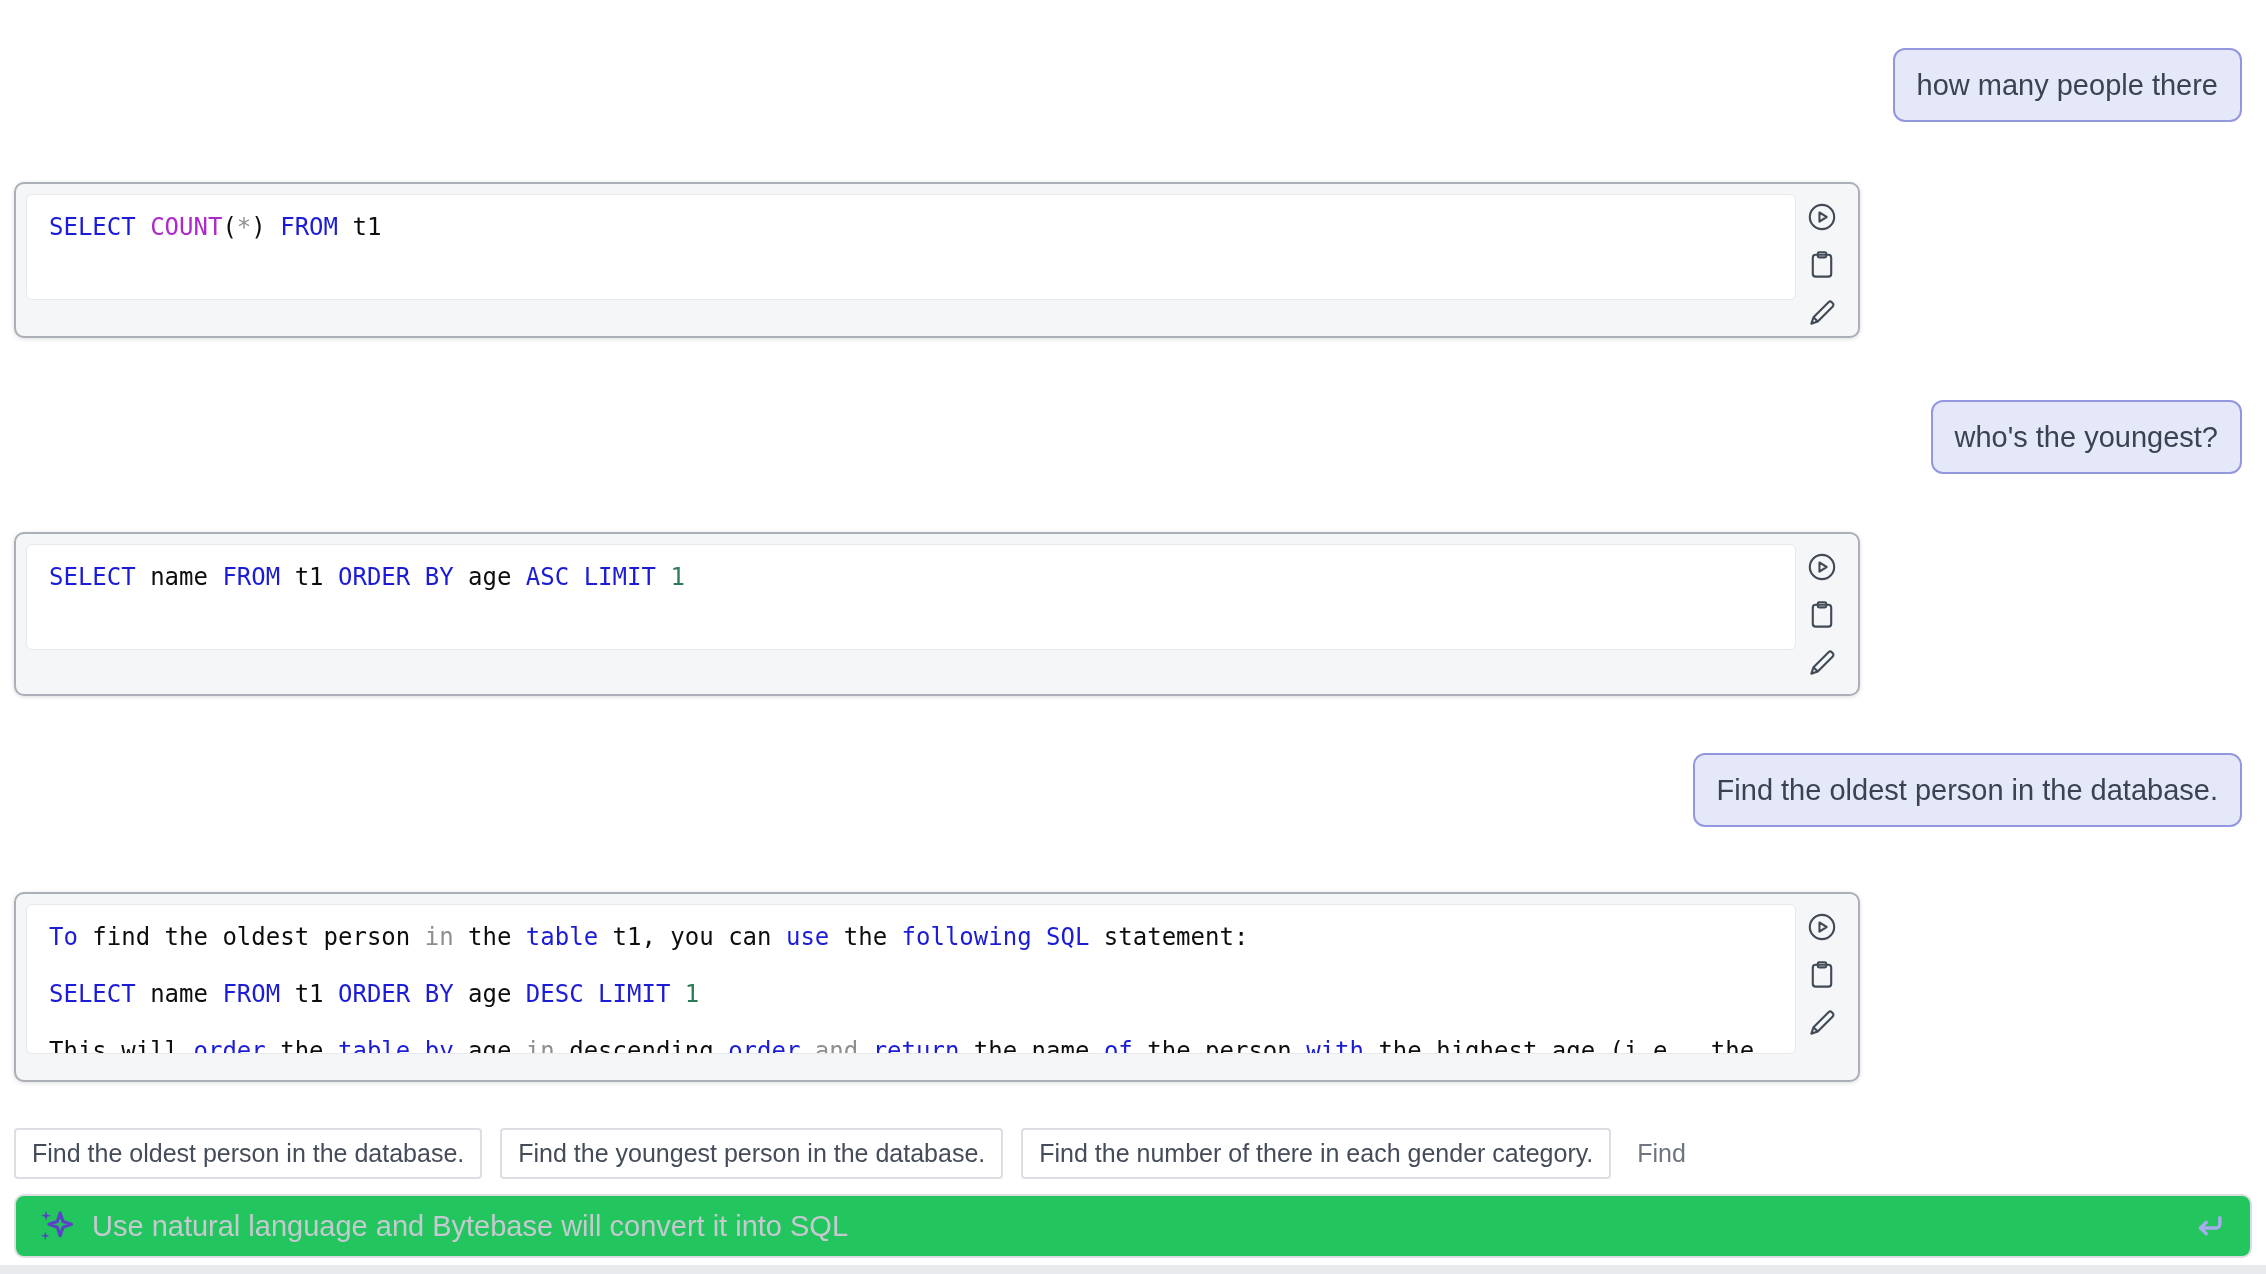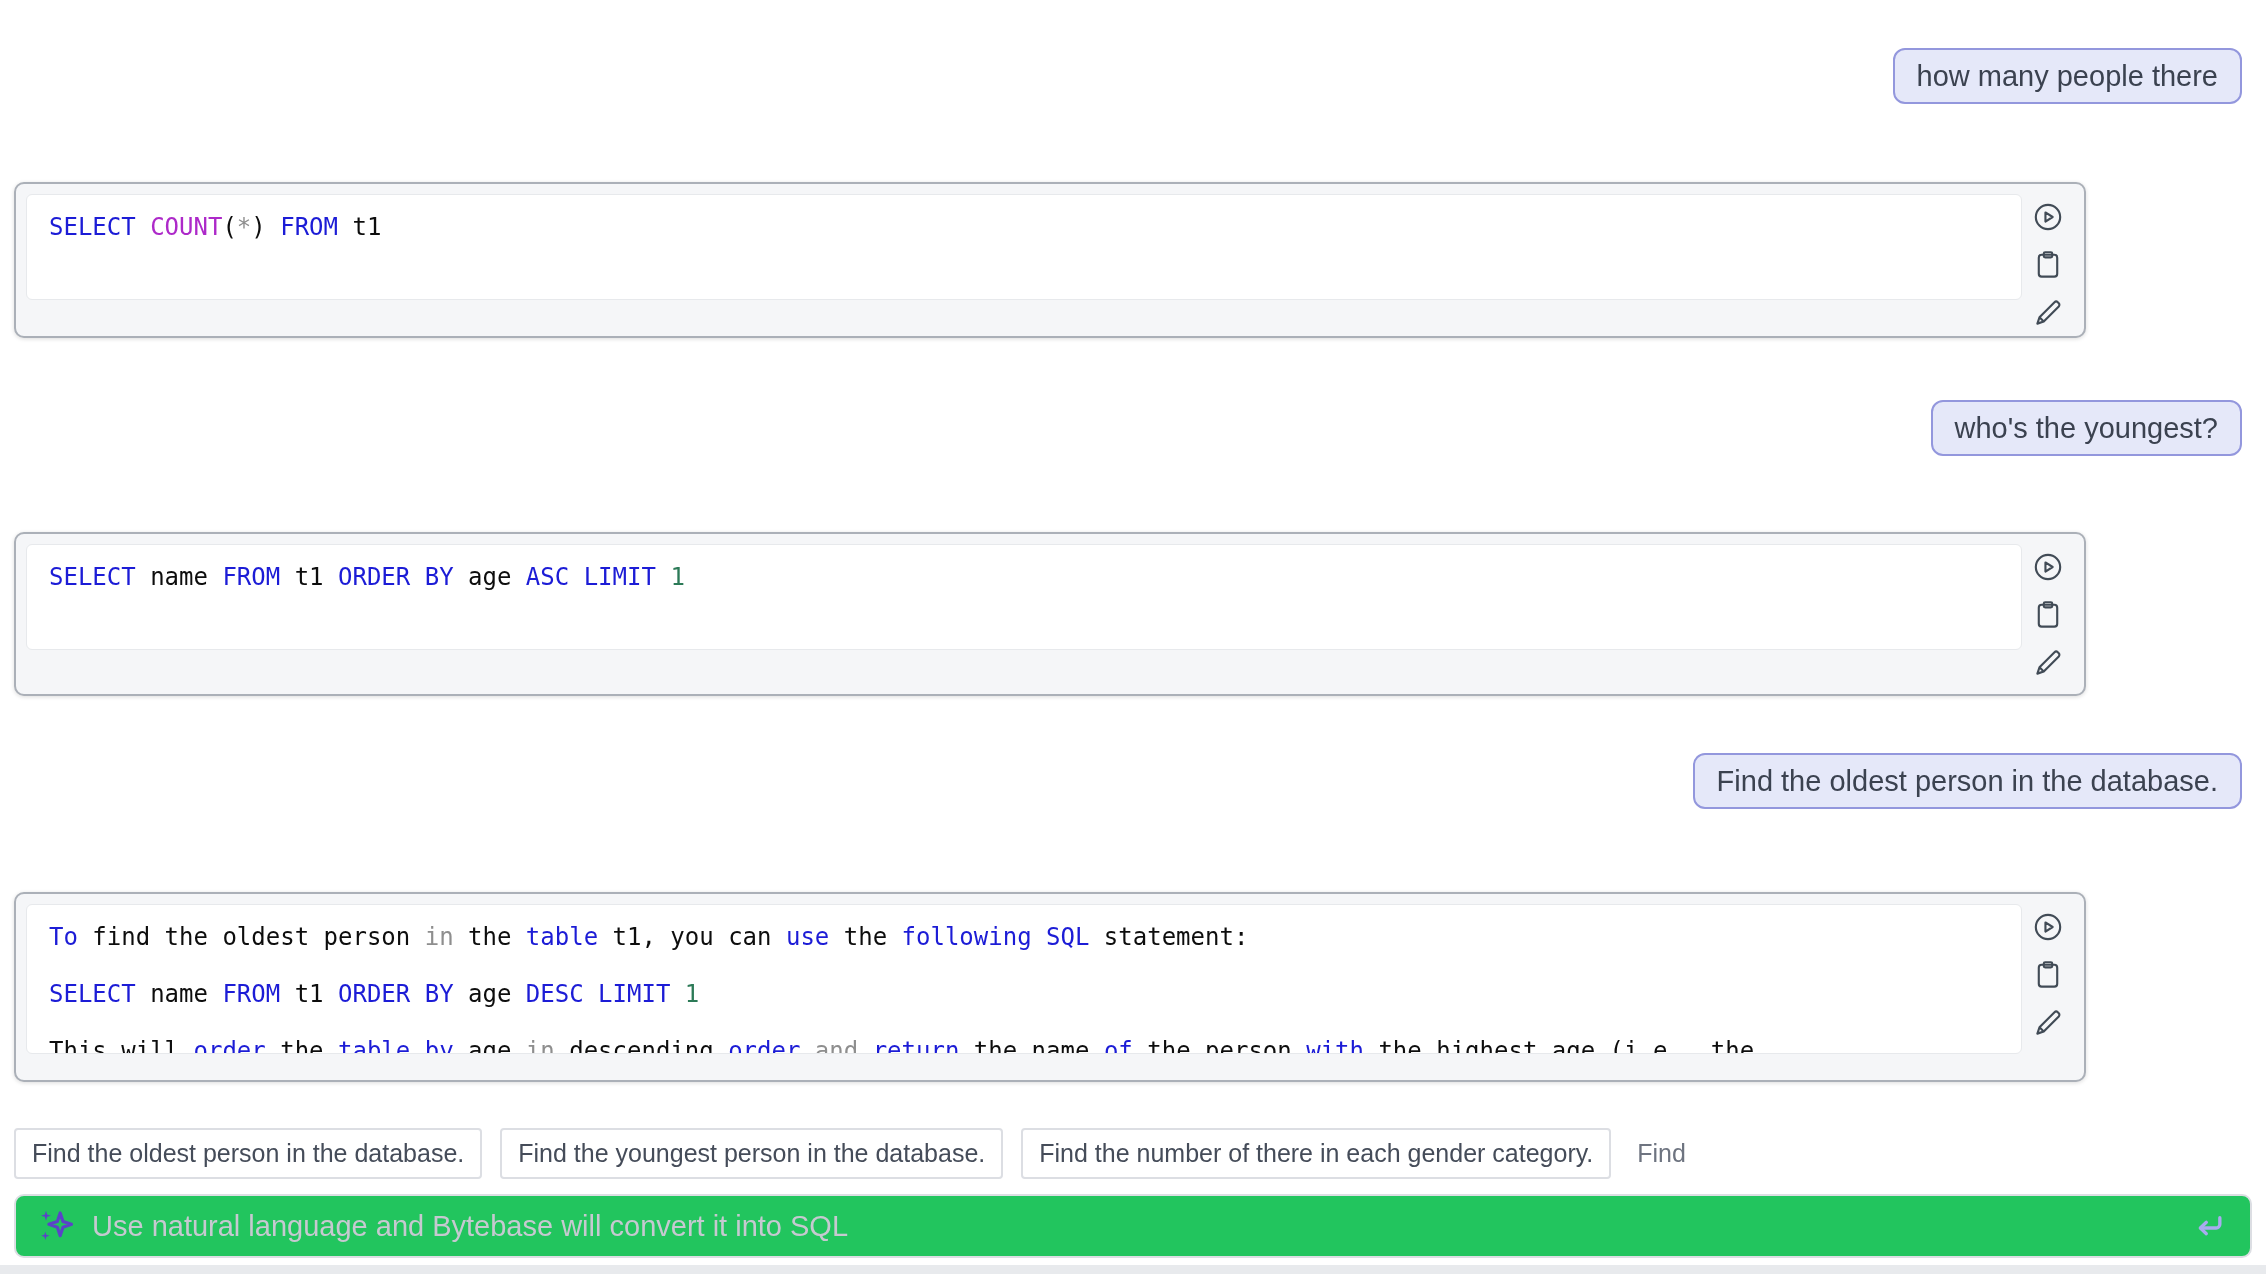--- a/index.html
+++ b/index.html
@@ -4,29 +4,29 @@
 <style>
   html,body{margin:0;padding:0;}
   body{
     width:2266px;height:1274px;position:relative;overflow:hidden;
     background:#ffffff;font-family:"Liberation Sans",sans-serif;
   }
   
   .bubble{
     position:absolute;display:inline-block;box-sizing:border-box;
     background:#e5e8f9;border:2px solid #9397dd;border-radius:12px;
-    padding:8px 22px;font-size:29px;line-height:36px;color:#3b4250;
+    padding:17px 22px;font-size:29px;line-height:36px;color:#3b4250;
     white-space:nowrap;
   }
   .msg1{top:48px;right:24px;}
   .msg2{top:400px;right:24px;}
   .msg3{top:753px;right:24px;}
   
   .sql-card{
-    position:absolute;left:14px;width:2072px;box-sizing:border-box;
+    position:absolute;left:14px;width:1846px;box-sizing:border-box;
     background:#f5f6f8;border:2px solid #abb0b8;border-radius:10px;
     box-shadow:0 1px 4px rgba(0,0,0,.14);
     padding:10px;display:flex;align-items:flex-start;
   }
   .card1{top:182px;height:156px;}
   .card2{top:532px;height:164px;}
   .card3{top:892px;height:190px;}
   .code-area{
     flex:1;box-sizing:border-box;background:#ffffff;
     border:1px solid #e7e9ec;border-radius:6px;

